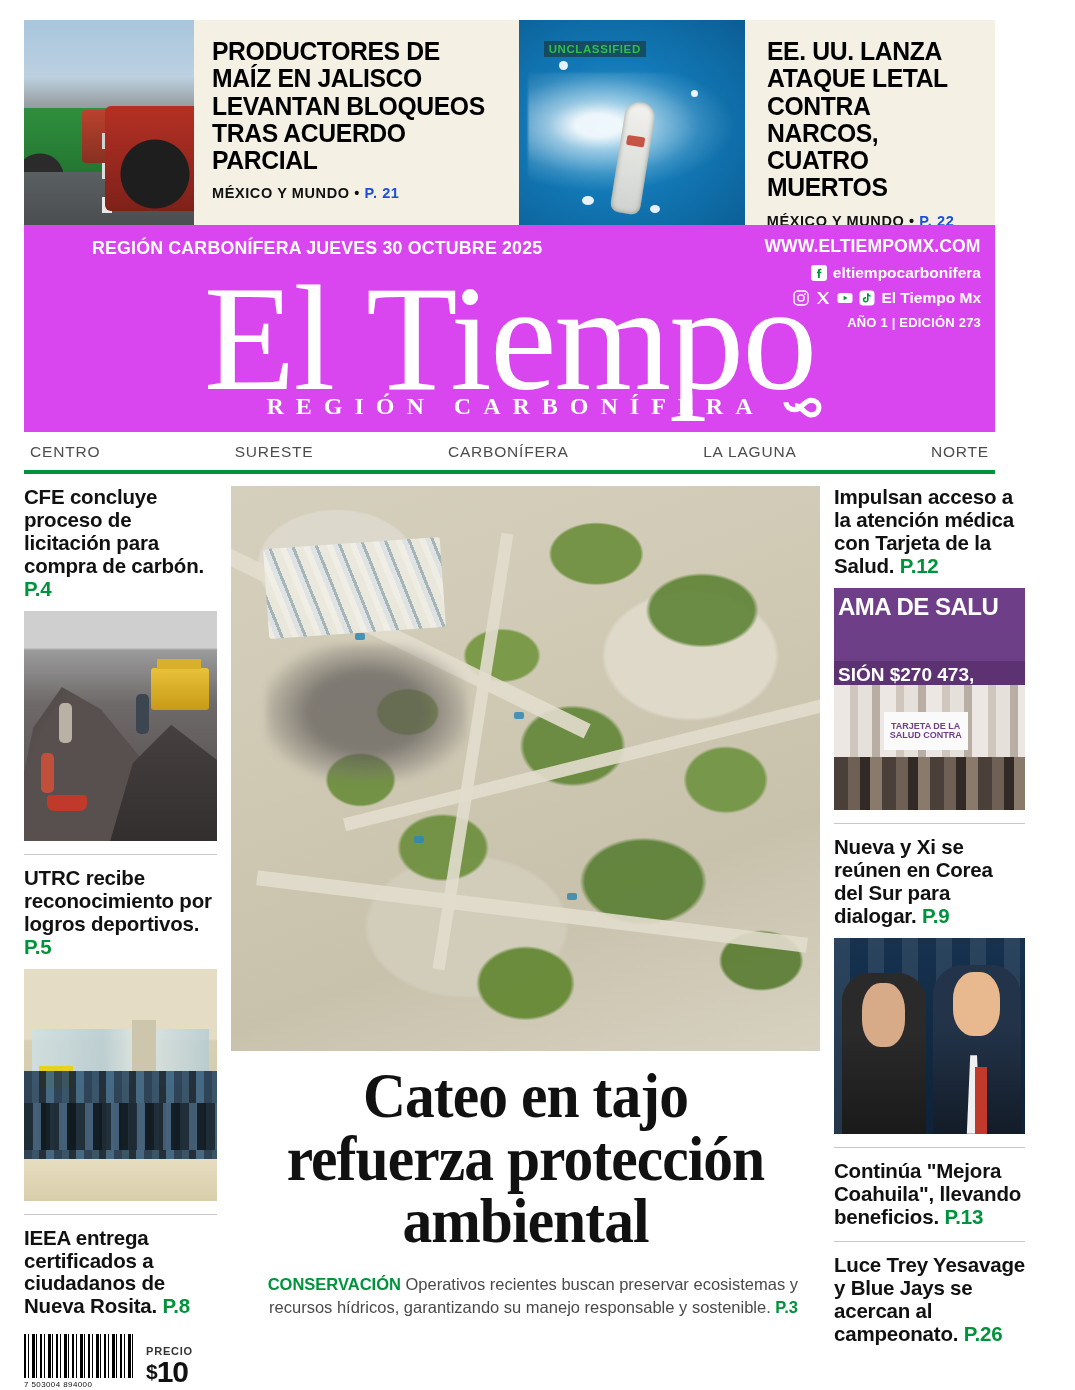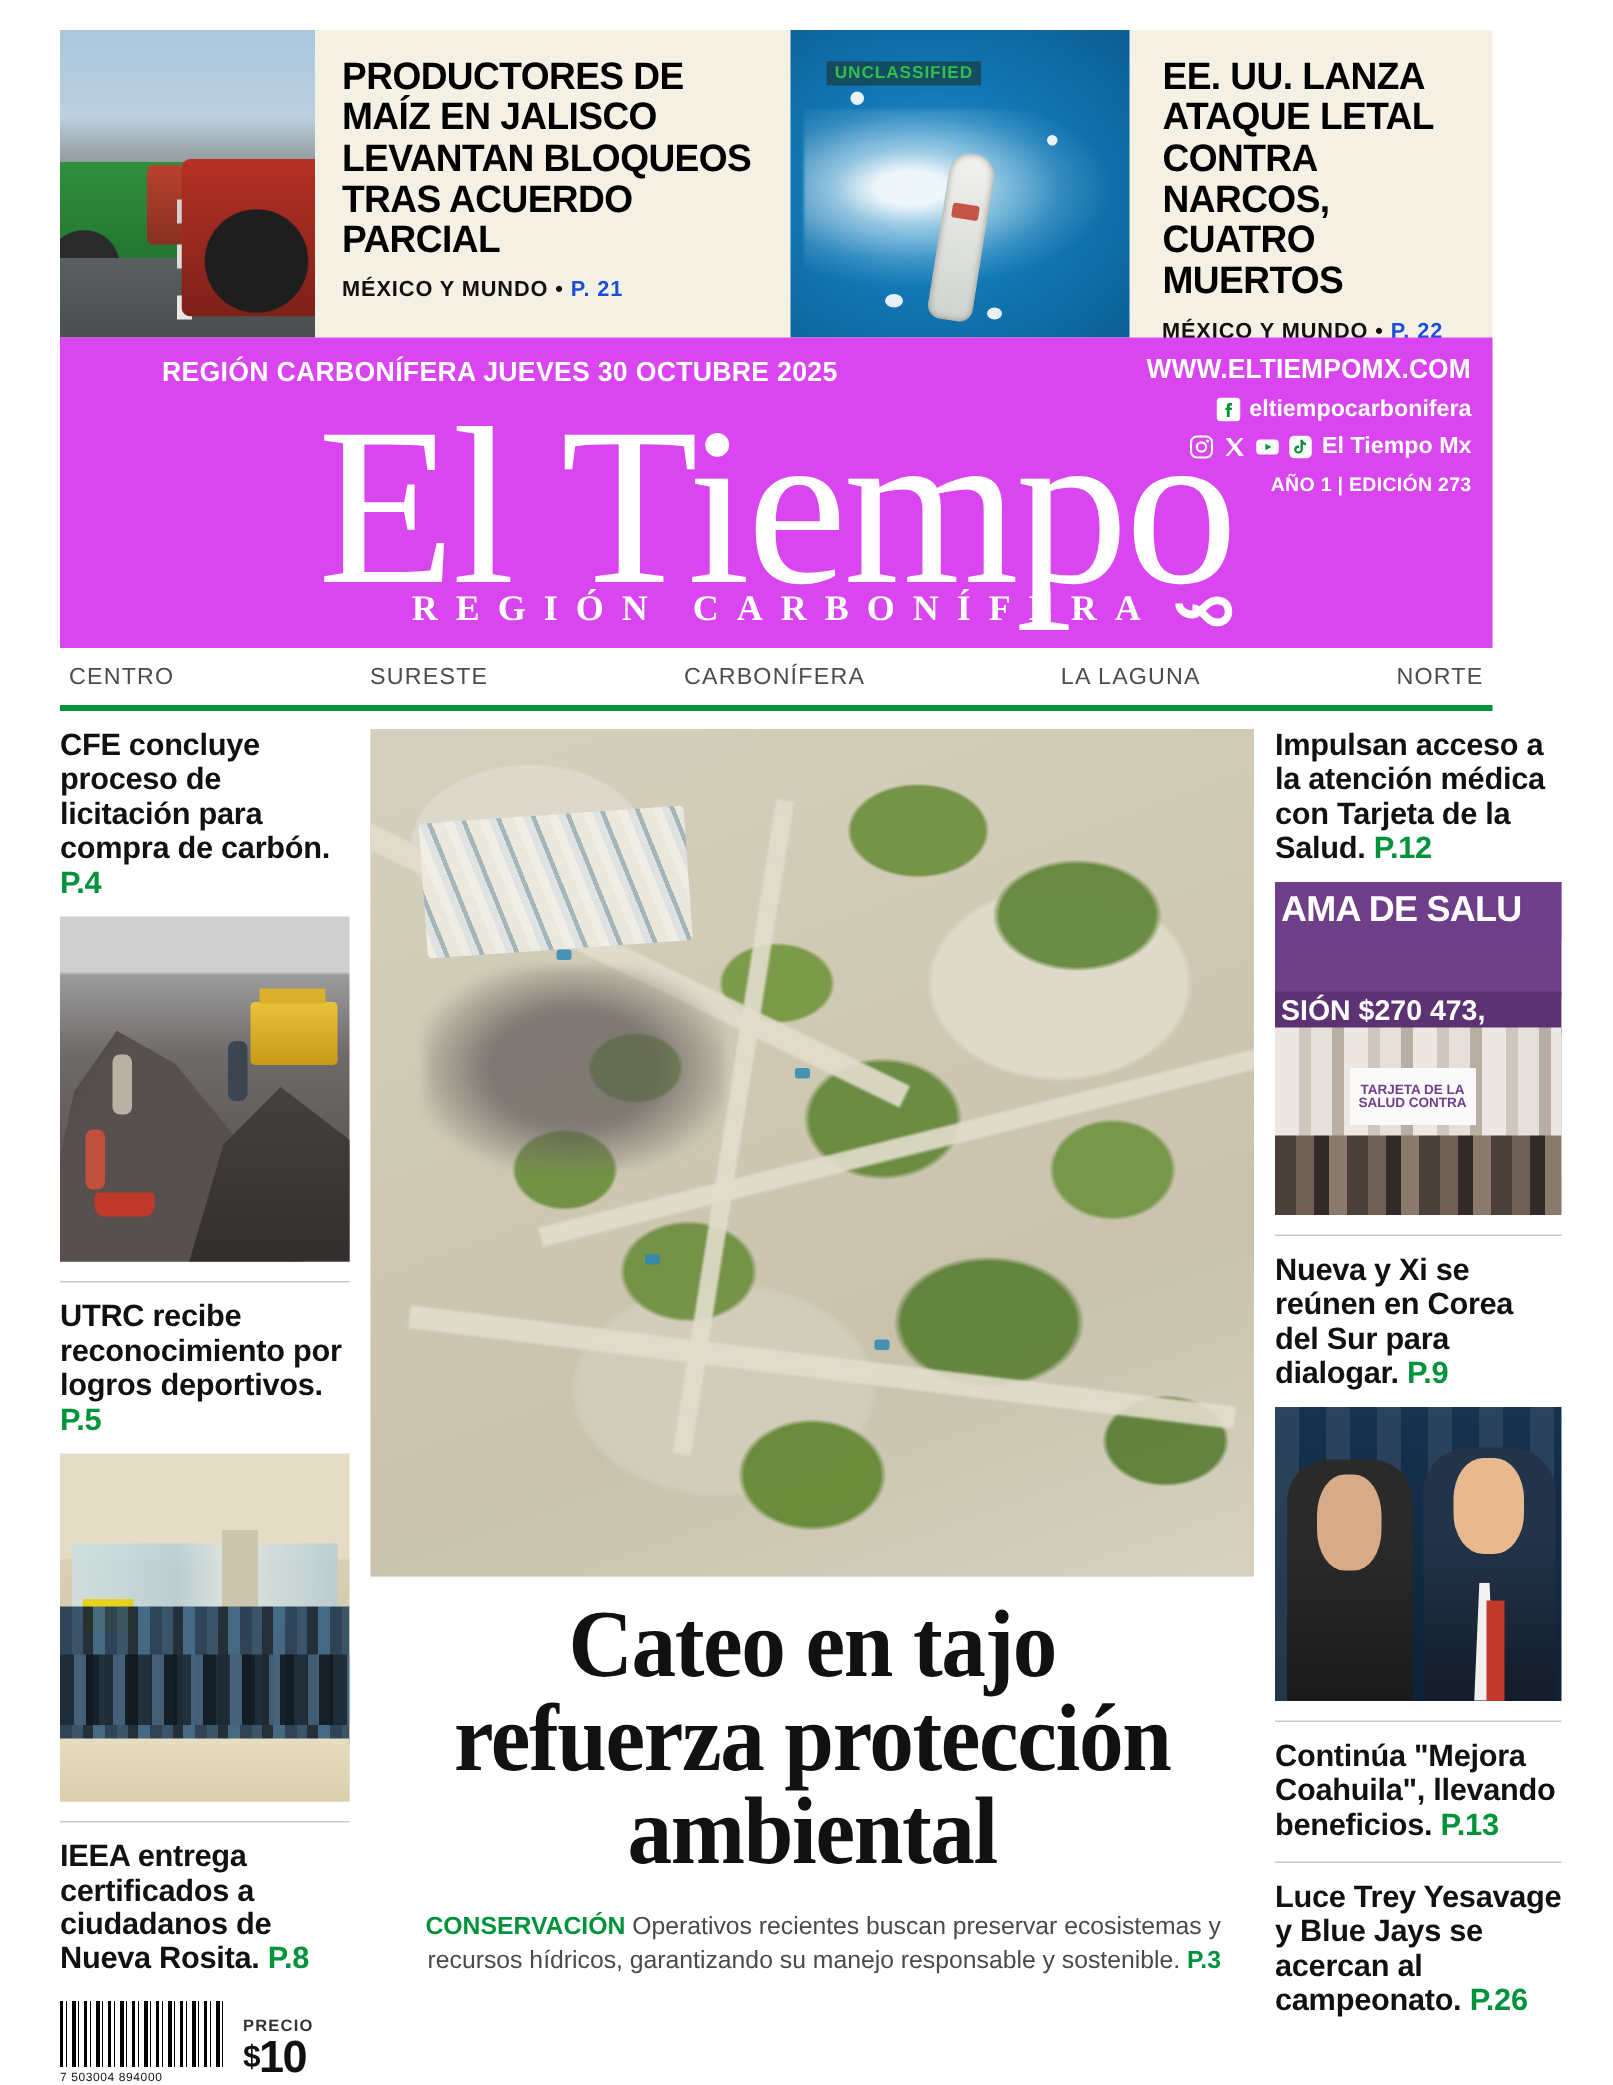--- a/index.html
+++ b/index.html
@@ -2,21 +2,21 @@
 <html><head>
 <meta charset="utf-8">
 <style>
   * { box-sizing: border-box; margin: 0; padding: 0; }
   body {
     width: 1075px; height: 1390px;
     background: #ffffff;
     font-family: "Liberation Sans", sans-serif;
     overflow: hidden;
   }
-  .page { position: relative; width: 1035px; height: 1390px; padding: 20px 40px 0 40px; }
+  .page { position: relative; width: 1035px; height: 1390px; padding: 20px 40px 0 24px; }
 
   
   .teasers { display: flex; height: 205px; }
   .teaser { display: flex; background: #f4f1e4; }
   .teaser.left { width: 507px; }
   .teaser.right { width: 488px; }
   .teaser-photo { width: 170px; flex: none; position: relative; overflow: hidden; }
   .teaser.right .teaser-photo { width: 226px; }
   .teaser-txt { padding: 18px 14px 10px 18px; display: flex; flex-direction: column; justify-content: flex-start; }
   .teaser.right .teaser-txt { padding-left: 22px; }

